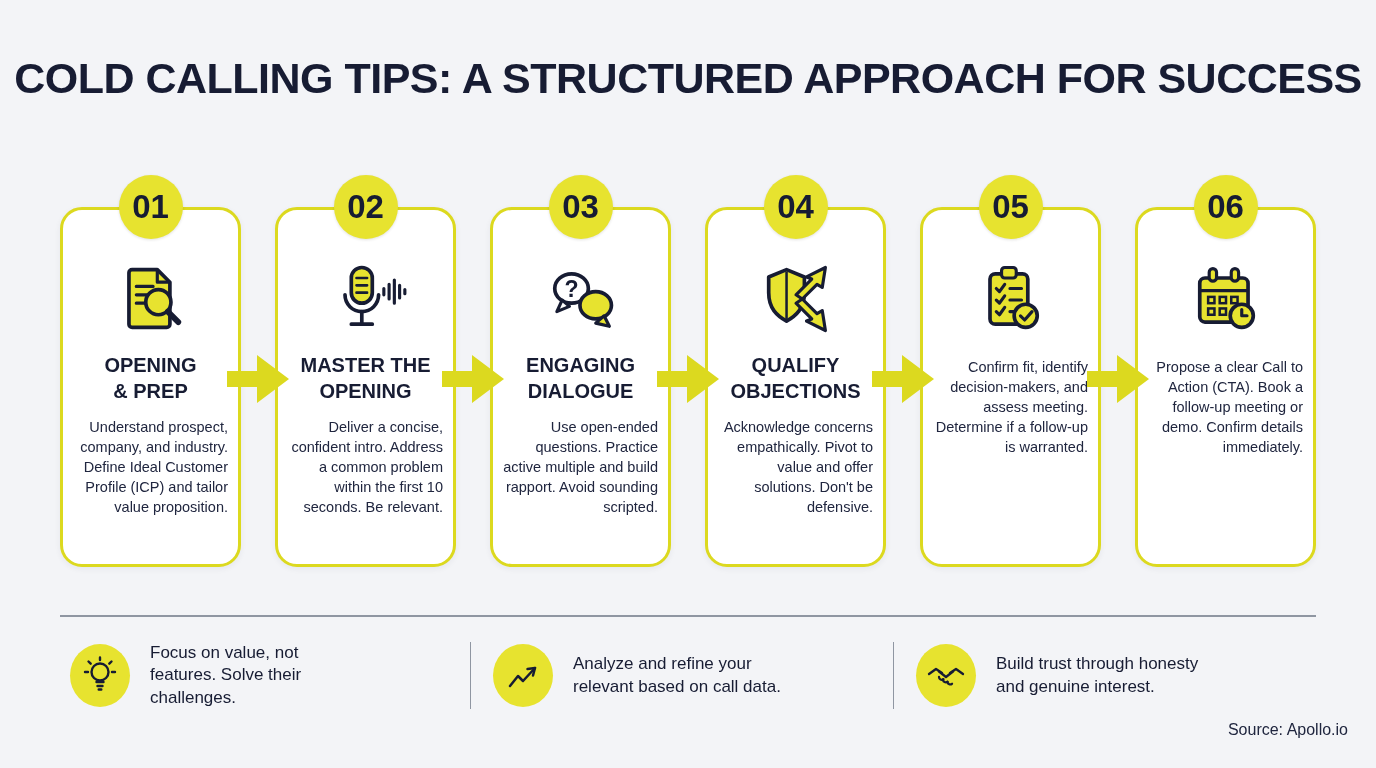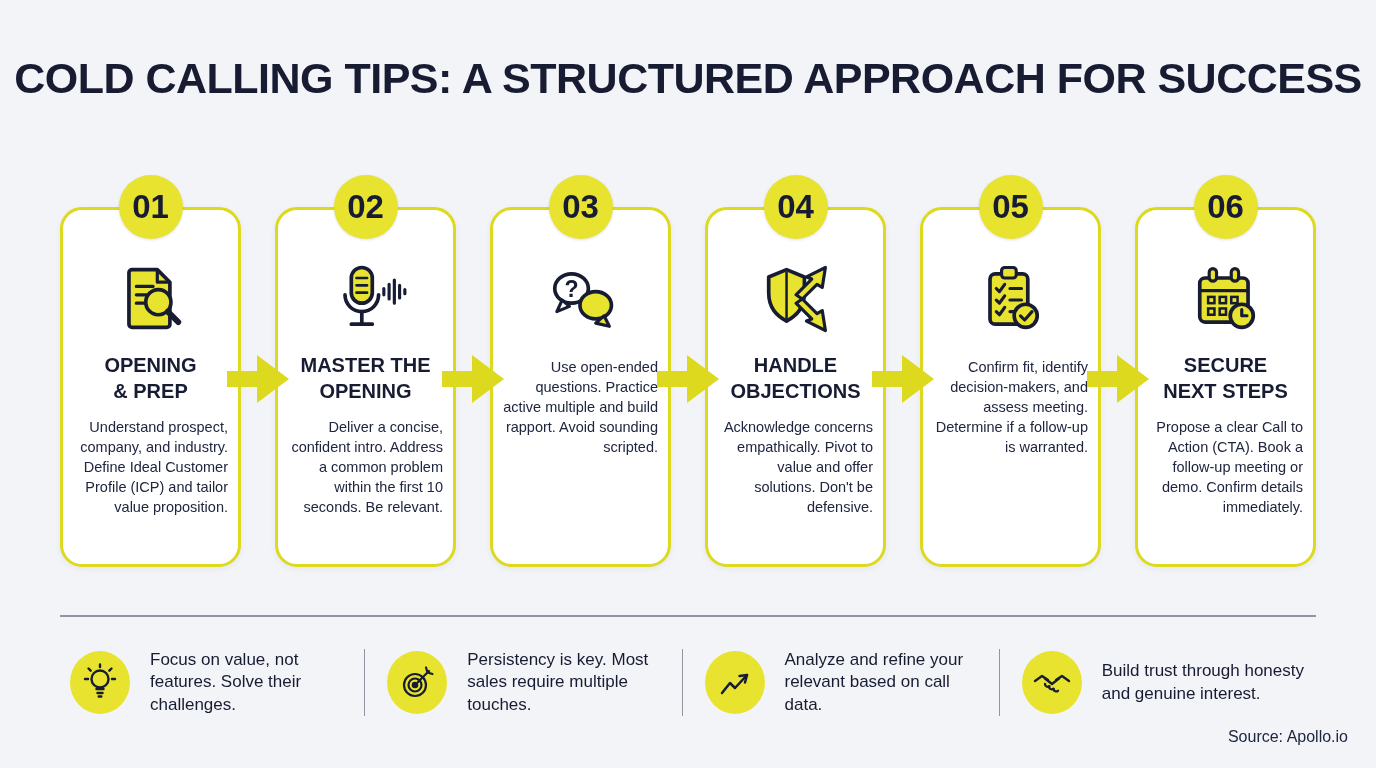--- a/index.html
+++ b/index.html
@@ -55,21 +55,21 @@
     font-size:20px;font-weight:800;line-height:1.3;
     text-align:center;color:var(--navy);
   }
   .step-desc{
     margin-top:13px;
     font-size:14.5px;line-height:1.38;
     text-align:right;color:var(--text);
   }
   .arrow-svg{position:absolute;top:180px;right:-48px;z-index:3;}
   .bottom-divider{height:2px;background:var(--divider);margin:48px 60px 0;}
-  .tips-row{display:flex;margin:8px 60px;padding-top:24px;}
+  .tips-row{display:flex;margin:1px 60px;padding-top:24px;}
   .tip{
     flex:1;display:flex;align-items:center;gap:20px;
     padding:0 12px 0 10px;
   }
   .tip + .tip{border-left:1.5px solid var(--divider);padding-left:22px;}
   .tip-circle{
     width:60px;height:63px;border-radius:50%;
     background:var(--yellow);
     flex:0 0 auto;
     display:flex;align-items:center;justify-content:center;
@@ -146,20 +146,24 @@
     <div class="card">
       <div class="step-icon">
         <svg width="84" height="84" viewBox="0 0 80 80">
           <ellipse cx="31" cy="30" rx="16" ry="14" fill="#ffffff" stroke="#171c33" stroke-width="3.5"></ellipse>
           <path d="M22 41 l-5 11 12 -5 z" fill="#ffffff" stroke="#171c33" stroke-width="3" stroke-linejoin="round"></path>
           <text x="31" y="38" font-size="22" font-weight="bold" fill="#171c33" text-anchor="middle" font-family="Liberation Sans, sans-serif">?</text>
           <ellipse cx="54" cy="46" rx="15" ry="13" fill="#e7e32f" stroke="#171c33" stroke-width="3.5"></ellipse>
           <path d="M62 56 l5 10 -13 -3 z" fill="#e7e32f" stroke="#171c33" stroke-width="3" stroke-linejoin="round"></path>
         </svg>
       </div>
+      <div class="step-title">
+        <span>ENGAGING</span><br>
+        <span>DIALOGUE</span>
+      </div>
       <div class="step-desc">Use open-ended questions. Practice active multiple and build rapport. Avoid sounding scripted.</div>
     </div>
     <svg class="arrow-svg" width="62" height="48" viewBox="0 0 62 48">
       <polygon points="0,16 30,16 30,0 62,24 30,48 30,32 0,32" fill="#dcd91f"></polygon>
     </svg>
   </div>
 
   <div class="step">
     <div class="step-circle">
       <span>04</span>
@@ -167,21 +171,21 @@
     <div class="card">
       <div class="step-icon">
         <svg width="84" height="84" viewBox="0 0 80 80">
           <path d="M31 12 L14 19 v15 c0 15 8 22 17 27 c9 -5 17 -12 17 -27 V19 z" fill="#e7e32f" stroke="#171c33" stroke-width="3.5" stroke-linejoin="round"></path>
           <path d="M31 14 v45" stroke="#171c33" stroke-width="2.4"></path>
           <polygon points="40,36 55,21 50,19 68,10 65,29 60,26 46,40" fill="#e7e32f" stroke="#171c33" stroke-width="3" stroke-linejoin="round"></polygon>
           <polygon points="40,44 55,59 50,61 68,70 65,51 60,54 46,40" fill="#e7e32f" stroke="#171c33" stroke-width="3" stroke-linejoin="round"></polygon>
         </svg>
       </div>
       <div class="step-title">
-        <span>HANDLE</span><br>
+        <span>QUALIFY</span><br>
         <span>OBJECTIONS</span>
       </div>
       <div class="step-desc">Acknowledge concerns empathically. Pivot to value and offer solutions. Don't be defensive.</div>
     </div>
     <svg class="arrow-svg" width="62" height="48" viewBox="0 0 62 48">
       <polygon points="0,16 30,16 30,0 62,24 30,48 30,32 0,32" fill="#dcd91f"></polygon>
     </svg>
   </div>
 
   <div class="step">
@@ -219,24 +223,20 @@
           <rect x="45" y="11" width="7" height="12" rx="3.5" fill="#e7e32f" stroke="#171c33" stroke-width="3"></rect>
           <rect x="23" y="38" width="6" height="6" fill="none" stroke="#171c33" stroke-width="2.4"></rect>
           <rect x="34" y="38" width="6" height="6" fill="none" stroke="#171c33" stroke-width="2.4"></rect>
           <rect x="45" y="38" width="6" height="6" fill="none" stroke="#171c33" stroke-width="2.4"></rect>
           <rect x="23" y="49" width="6" height="6" fill="none" stroke="#171c33" stroke-width="2.4"></rect>
           <rect x="34" y="49" width="6" height="6" fill="none" stroke="#171c33" stroke-width="2.4"></rect>
           <circle cx="55" cy="56" r="11" fill="#e7e32f" stroke="#171c33" stroke-width="3.5"></circle>
           <path d="M55 50 v6 h5" fill="none" stroke="#171c33" stroke-width="3" stroke-linecap="round" stroke-linejoin="round"></path>
         </svg>
       </div>
-      <div class="step-title">
-        <span>SECURE</span><br>
-        <span>NEXT STEPS</span>
-      </div>
       <div class="step-desc">Propose a clear Call to Action (CTA). Book a follow-up meeting or demo. Confirm details immediately.</div>
     </div>
   </div>
 
 </div>
 
 <div class="bottom-divider"></div>
 
 <div class="tips-row">
 
@@ -246,35 +246,20 @@
         <g fill="none" stroke="#171c33" stroke-width="2.4" stroke-linecap="round">
           <circle cx="20" cy="16" r="8.5"></circle>
           <path d="M16.5 26 h7 M17.5 30 h5 M18.7 33.5 h2.6"></path>
           <path d="M5 16 h3 M32 16 h3 M8.5 5.5 l2.2 2.2 M31.5 5.5 l-2.2 2.2 M20 1.5 v2.5"></path>
         </g>
       </svg>
     </div>
     <div class="tip-text">Focus on value, not features. Solve their challenges.</div>
   </div>
 
-  <div class="tip">
-    <div class="tip-circle">
-      <svg width="40" height="40" viewBox="0 0 40 40">
-        <g fill="none" stroke="#171c33" stroke-width="2.2" stroke-linecap="round">
-          <circle cx="18" cy="22" r="11"></circle>
-          <circle cx="18" cy="22" r="6.5"></circle>
-          <circle cx="18" cy="22" r="2.2" fill="#171c33"></circle>
-          <path d="M21 19 L32 8"></path>
-          <path d="M29 4.5 l1.5 5 M35.5 11 l-5 -1.5"></path>
-        </g>
-        <polygon points="19.5,20.5 24.5,18 22,15.5" fill="#171c33"></polygon>
-      </svg>
-    </div>
-    <div class="tip-text">Persistency is key. Most sales require multiple touches.</div>
-  </div>
 
   <div class="tip">
     <div class="tip-circle">
       <svg width="40" height="40" viewBox="0 0 40 40">
         <g fill="none" stroke="#171c33" stroke-width="2.5" stroke-linecap="round" stroke-linejoin="round">
           <path d="M7 30 L15 20 L20 25 L32 12"></path>
           <path d="M32 12 l-7.5 1 M32 12 l-2 7.5"></path>
         </g>
       </svg>
     </div>

